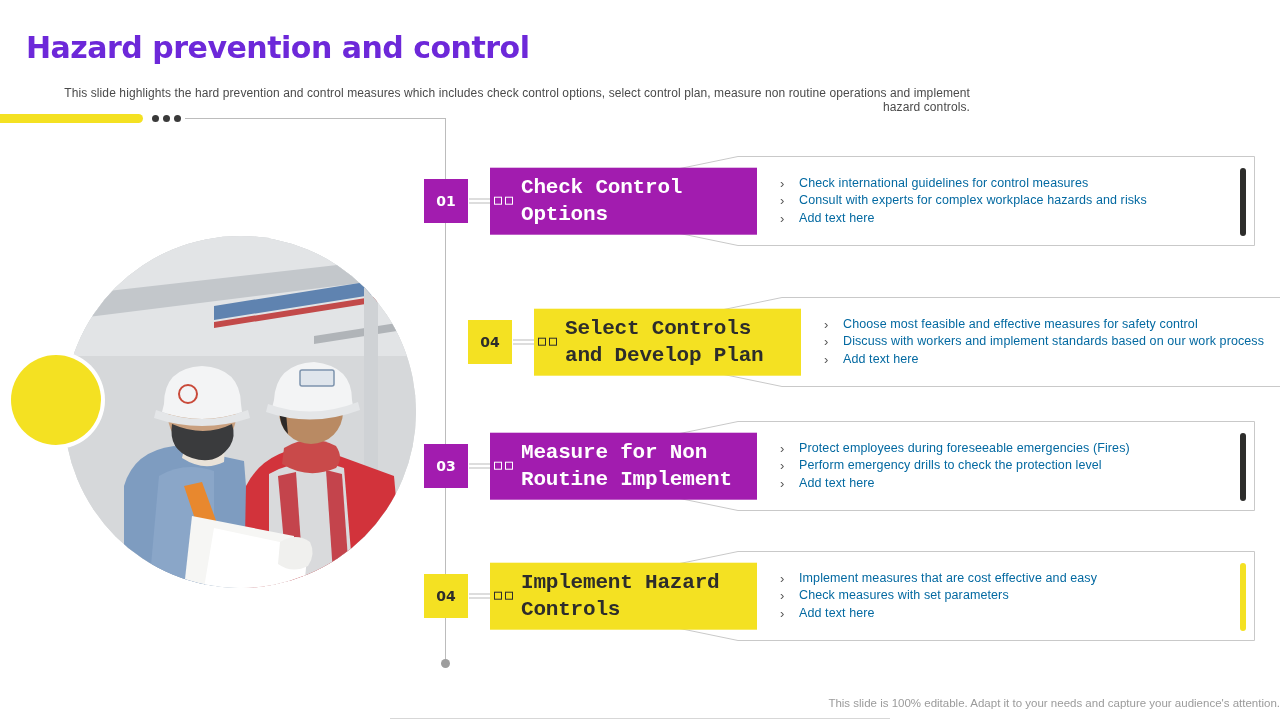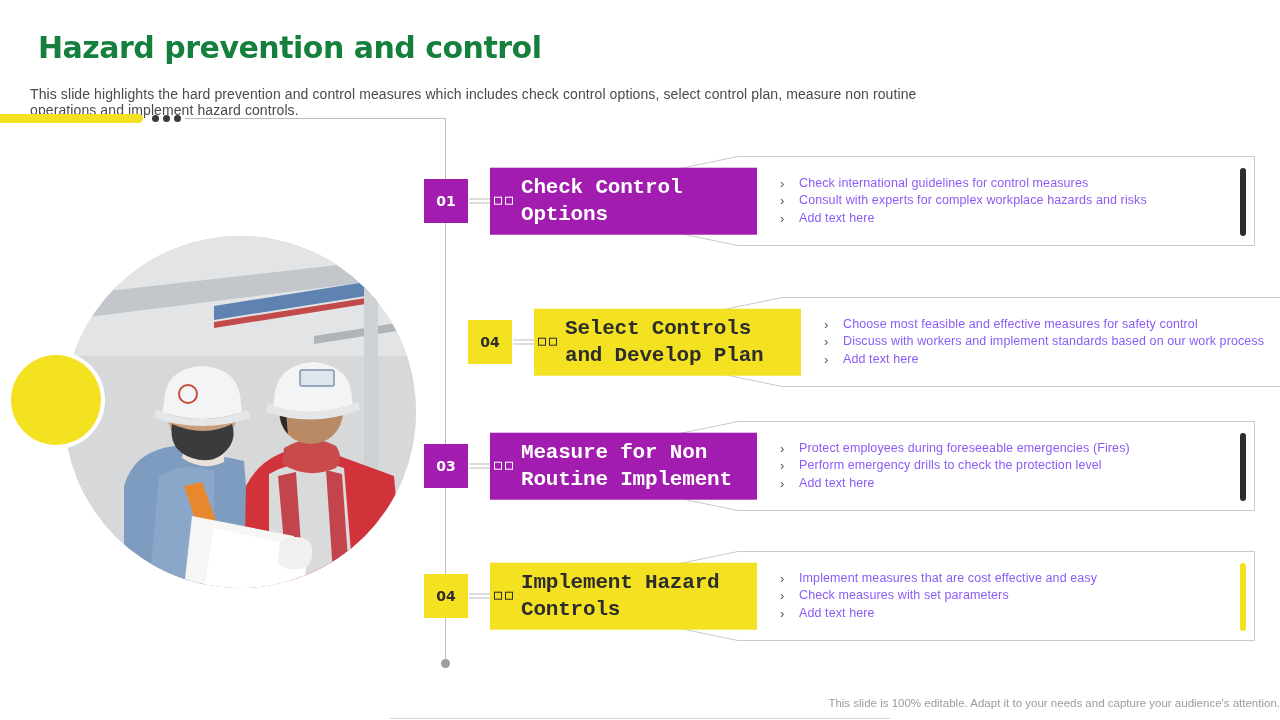--- a/index.html
+++ b/index.html
@@ -3,28 +3,28 @@
 <meta charset="utf-8">
 <style>
   * { margin:0; padding:0; box-sizing:border-box; }
   html,body { width:1280px; height:720px; background:#ffffff; overflow:hidden; }
   body { font-family:"Liberation Sans", sans-serif; position:relative; }
 
   .slide { position:absolute; inset:0; background:#ffffff; }
 
   
   .title {
-    position:absolute; left:38px; top:30px;
+    position:absolute; left:26px; top:30px;
     font-family:"DejaVu Sans", sans-serif;
     font-size:30px; font-weight:800; letter-spacing:-0.5px;
-    color:#15803d;
+    color:#6d28d9;
   }
   .subtitle {
     position:absolute; left:30px; top:86px; width:940px;
-    font-size:14px; color:#4a4a4a; letter-spacing:0.1px;
+    font-size:12px; color:#4a4a4a; letter-spacing:0.1px;text-align:right;
   }
 
   
   .deco-yellow-bar {
     position:absolute; left:0; top:114px; width:143px; height:9px;
     background:#f4e122; border-radius:0 5px 5px 0;
   }
   .deco-dot { position:absolute; top:115px; width:7px; height:7px; border-radius:50%; background:#3a3a3a; }
   .deco-dot.d1 { left:152px; } .deco-dot.d2 { left:163px; } .deco-dot.d3 { left:174px; }
   .deco-hline { position:absolute; left:185px; top:118px; width:260px; height:1px; background:#bcbcbc; }
@@ -47,21 +47,21 @@
   .row.r1 { top:156px; } .row.r2 { top:297px;margin-left:44px; } .row.r3 { top:421px; } .row.r4 { top:551px; }
 
   .content-box { position:absolute; left:236px; top:0; width:595px; height:90px; }
   .content-box svg.outline { position:absolute; inset:0; }
   .bullets {
     position:absolute; left:120px; top:0; height:100%; width:462px;
     display:flex; flex-direction:column; justify-content:center;
     list-style:none;
   }
   .bullets li {
-    font-size:12.5px; line-height:17.5px; color:#8b5cf6;
+    font-size:12.5px; line-height:17.5px; color:#0369a1;
     padding-left:19px; position:relative; letter-spacing:0.1px;
   }
   .bullets li::before {
     content:"\203A"; position:absolute; left:0; top:0;
     color:#555; font-size:13px;
   }
   .accent-bar {
     position:absolute; right:9px; top:12px; bottom:10px; width:6px; border-radius:3px;
   }
   .row-dark .accent-bar { background:#2d2d2b; }

